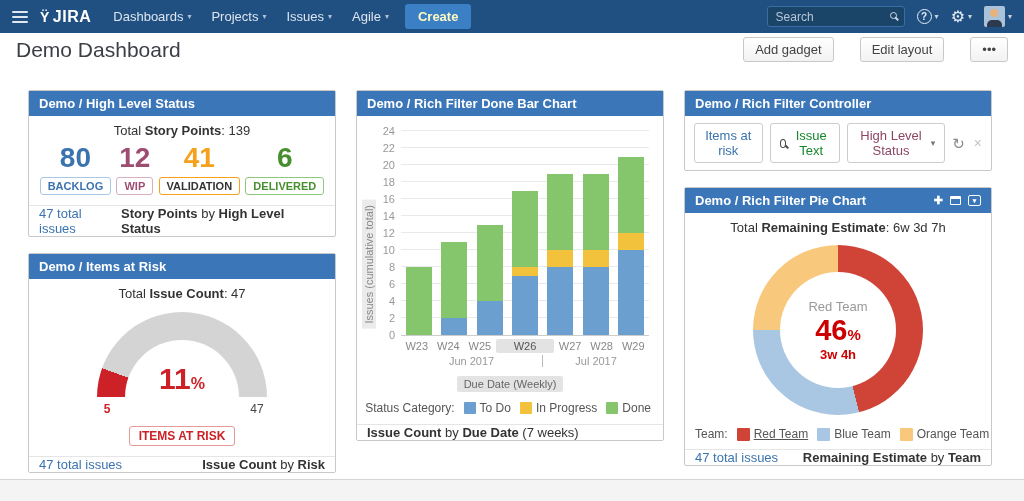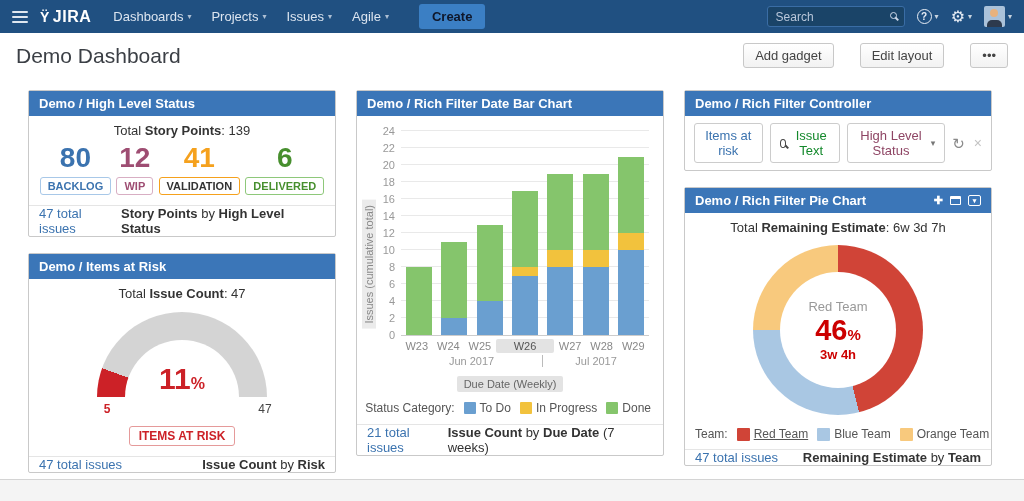--- a/index.html
+++ b/index.html
@@ -8,37 +8,37 @@
 
   
   .navbar { height:33px; background:#205081; display:flex; align-items:center; padding:0 12px; color:#fff; }
   .hamburger { width:16px; display:flex; flex-direction:column; gap:3px; margin-right:12px; cursor:pointer; }
   .hamburger span { height:2px; background:#dfe7f0; border-radius:1px; }
   .brand { display:flex; align-items:center; font-weight:bold; font-size:16px; margin-right:12px; letter-spacing:.5px; }
   .brand-mark { font-size:14px; margin-right:3px; }
   .nav-menus { display:flex; align-items:center; }
   .nav-menu { font-size:13px; color:#dce5f0; padding:0 10px; display:flex; align-items:center; gap:4px; cursor:pointer; height:40px; }
   .caret { font-size:8px; opacity:.75; }
-  .create-btn { background:#3b7fc4; border:none; border-radius:3px; color:#0f172a; font-size:13px; font-weight:bold; padding:5px 13px; margin-left:20px; cursor:pointer; font-family:inherit; }
+  .create-btn { background:#3b7fc4; border:none; border-radius:3px; color:#fef9c3; font-size:13px; font-weight:bold; padding:5px 13px; margin-left:6px; cursor:pointer; font-family:inherit; }
   .nav-right { margin-left:auto; display:flex; align-items:center; gap:12px; }
   .search-wrap { position:relative; }
   .search-input { width:138px; height:21px; background:#1a4468; border:1px solid #3a6da5; border-radius:3px; color:#e6edf5; font-size:12px; padding:0 24px 0 8px; font-family:inherit; }
   .search-input::placeholder { color:#b9c7da; }
   .lens { position:absolute; width:7px; height:7px; border:1.5px solid #cdd9ea; border-radius:50%; }
   .lens::after { content:""; position:absolute; width:4px; height:1.5px; background:#cdd9ea; transform:rotate(45deg); right:-3.5px; bottom:-1px; }
   .search-lens { right:8px; top:6px; }
   .icon-group { display:flex; align-items:center; gap:3px; cursor:pointer; }
   .help-icon { width:15px; height:15px; border:1.5px solid #e7edf5; border-radius:50%; font-size:10px; font-weight:bold; display:flex; align-items:center; justify-content:center; color:#e7edf5; }
   .gear-icon { font-size:16px; color:#e7edf5; line-height:1; }
   .avatar { width:21px; height:21px; border-radius:2px; background:#aac2da; position:relative; overflow:hidden; }
   .avatar::before { content:""; position:absolute; top:3px; left:6.5px; width:8px; height:8px; border-radius:50%; background:#e8b27d; }
   .avatar::after { content:""; position:absolute; bottom:-1px; left:3px; width:15px; height:8px; border-radius:5px 5px 0 0; background:#2d3a4d; }
 
   
-  .page-header { display:flex; align-items:center; justify-content:space-between; padding:10px 16px 10px 16px; }
+  .page-header { display:flex; align-items:center; justify-content:space-between; padding:4px 16px 10px 16px; }
   .page-title { font-size:21px; color:#3b3f45; font-weight:normal; }
   .actions { display:flex; gap:26px; }
   .btn { background:linear-gradient(#ffffff,#f2f2f2); border:1px solid #c8c8c8; border-radius:3px; font-size:13px; color:#444; padding:4px 11px; cursor:pointer; font-family:inherit; }
 
   
   .dashboard { position:absolute; left:28px; top:90px; display:flex; gap:20px; }
   .col { width:308px; display:flex; flex-direction:column; gap:16px;border-radius:19px; }
   .gadget { border:1px solid #c9c9c9; border-radius:2px; background:#fff; }
   .gadget-header { background:#3b76b8; color:#fff; font-size:13px; font-weight:bold; padding:5px 10px; display:flex; justify-content:space-between; align-items:center; }
   .hdr-icons { display:flex; gap:7px; align-items:center; }
@@ -57,21 +57,21 @@
 
   
   .gauge-wrap { position:relative; width:196px; margin:8px auto 0; height:108px; }
   .gauge-arc { position:absolute; left:13px; top:0; width:170px; height:86px; overflow:hidden; }
   .gauge-disc { position:absolute; left:0; top:0; width:170px; height:170px; border-radius:50%; cursor:pointer; }
   .gauge-hole { position:absolute; left:28px; top:28px; width:114px; height:114px; border-radius:50%; background:#fff; }
   .gauge-value { position:absolute; left:0; right:0; top:50px; text-align:center; color:#cc2127; font-weight:bold; }
   .gauge-value .num { font-size:30px; }
   .gauge-value .sign { font-size:16px; }
   .gauge-min { position:absolute; top:90px; left:10px; width:26px; text-align:center; font-size:12px; font-weight:bold; color:#cc2127; }
-  .gauge-max { position:absolute; top:90px; right:2px; width:26px; text-align:center; font-size:12px; color:#444; }
+  .gauge-max { position:absolute; top:90px; right:10px; width:26px; text-align:center; font-size:12px; color:#444; }
   .risk-badge { display:block; margin:6px auto 10px; width:max-content; border:1px solid #e59a9a; color:#cc2127; font-weight:bold; font-size:12px; padding:2px 9px; border-radius:3px; background:#fff; }
 
   
   .chart-body { position:relative; padding-bottom:2px; }
   .ylabel { position:absolute; left:5px; top:68px; writing-mode:vertical-rl; transform:rotate(180deg); font-size:11px; color:#888; background:#ebebeb; padding:5px 1px; }
   .bar-plot { position:relative; height:204px; border-bottom:1px solid #ccc; margin:16px 14px 0 44px; }
   .gridline { position:absolute; left:0; right:0; border-top:1px solid #e9e9e9; }
   .ytick { position:absolute; left:-32px; width:26px; text-align:right; font-size:11px; color:#999; }
   .bar { position:absolute; bottom:0; width:26px; display:flex; flex-direction:column-reverse; cursor:pointer; }
   .bar-seg { width:100%; }
@@ -231,21 +231,21 @@
       <div class="gadget-footer">
         <a class="link">47 total issues</a>
         <span><b>Issue Count</b><span> by </span><b>Risk</b></span>
       </div>
     </div>
   </div>
 
   <div class="col">
     <div class="gadget">
       <div class="gadget-header">
-        <span>Demo / Rich Filter Date Bar Chart</span>
+        <span>Demo / Rich Filter Done Bar Chart</span>
       </div>
       <div class="chart-body">
         <span class="ylabel">Issues (cumulative total)</span>
         <div class="bar-plot" id="bar-plot">
             <div class="gridline" style="bottom: 17px;"></div>
             <div class="gridline" style="bottom: 34px;"></div>
             <div class="gridline" style="bottom: 51px;"></div>
             <div class="gridline" style="bottom: 68px;"></div>
             <div class="gridline" style="bottom: 85px;"></div>
             <div class="gridline" style="bottom: 102px;"></div>
@@ -330,21 +330,20 @@
               <span class="legend-sq" style="background:#f2c23d"></span>
               <span>In Progress</span>
             </span>
             <span class="legend-item">
               <span class="legend-sq" style="background:#85c56c"></span>
               <span>Done</span>
             </span>
           </div>
       </div>
       <div class="gadget-footer">
-        <a class="link">21 total issues</a>
         <span><b>Issue Count</b><span> by </span><b>Due Date</b><span> (7 weeks)</span></span>
       </div>
     </div>
   </div>
 
   <div class="col">
 
     <div class="gadget">
       <div class="gadget-header">
         <span>Demo / Rich Filter Controller</span>

